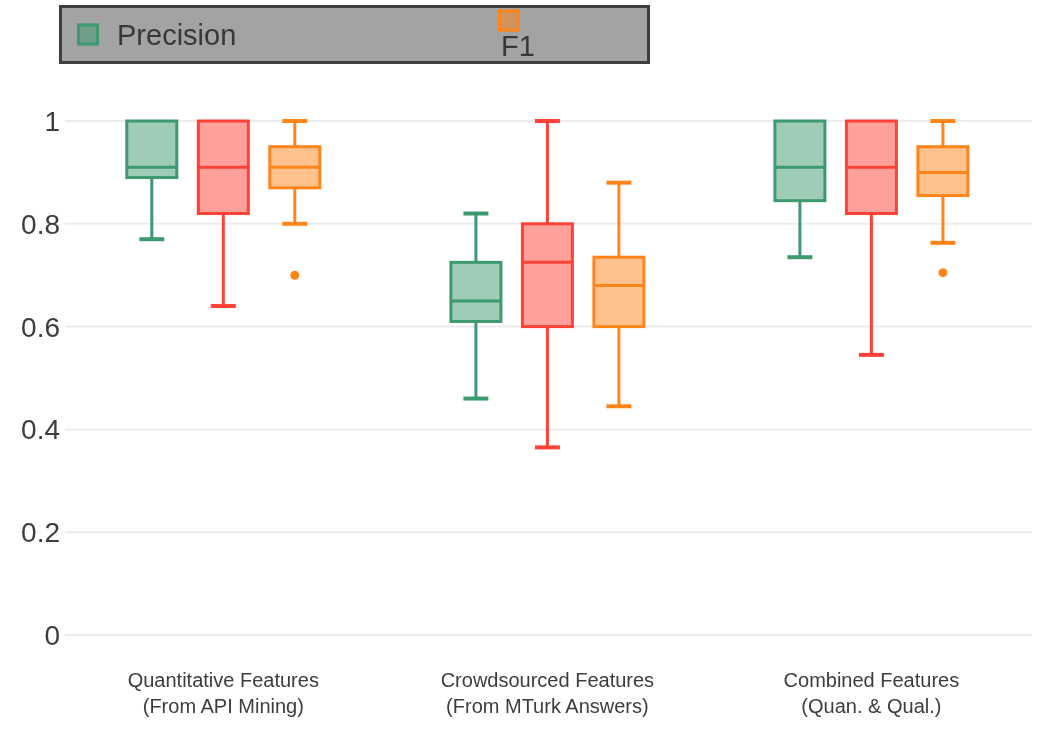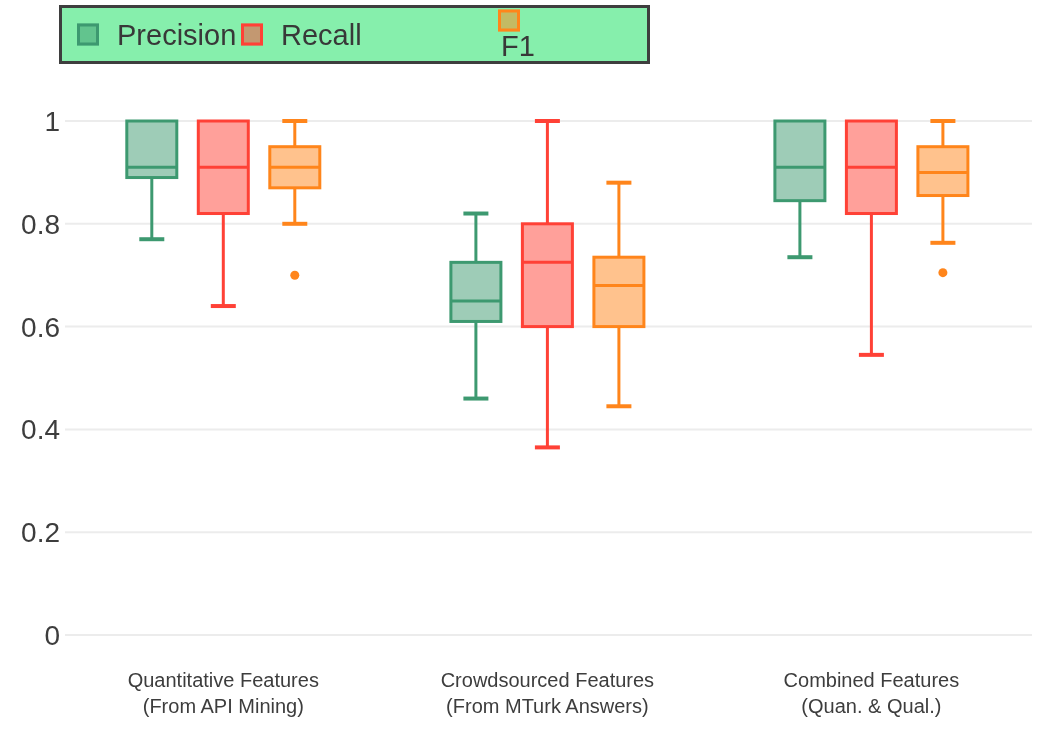--- a/index.html
+++ b/index.html
@@ -22,21 +22,21 @@
     left: 0;
     top: 0;
   }
   .legend {
     position: absolute;
     left: 59px;
     top: 5px;
     width: 591px;
     height: 59px;
     border: 3px solid #3e3e3e;
-    background: #86efac;
+    background: #a3a3a3;
     box-sizing: border-box;
   }
   .legend-item {
     position: absolute;
     top: 50%;
     transform: translateY(-50%);
     display: flex;
     align-items: center;
     cursor: pointer;
   }
@@ -130,23 +130,19 @@
       <text x="547.4" y="713" text-anchor="middle" font-size="20" fill="#3d3d3d" font-family="&quot;Liberation Sans&quot;, sans-serif">(From MTurk Answers)</text>
       <text x="871.4" y="687" text-anchor="middle" font-size="20" fill="#3d3d3d" font-family="&quot;Liberation Sans&quot;, sans-serif">Combined Features</text>
       <text x="871.4" y="713" text-anchor="middle" font-size="20" fill="#3d3d3d" font-family="&quot;Liberation Sans&quot;, sans-serif">(Quan. &amp; Qual.)</text>
     </svg>
 
   <div class="legend">
     <div class="legend-item i0">
       <span class="legend-swatch" style="border-color: rgb(61, 153, 112); background: rgba(61, 153, 112, 0.5);"></span>
       <span class="legend-label">Precision</span>
     </div>
-    <div class="legend-item i1">
-      <span class="legend-swatch" style="border-color: rgb(255, 65, 54); background: rgba(255, 65, 54, 0.5);"></span>
-      <span class="legend-label">Recall</span>
-    </div>
     <div class="legend-item i2">
       <span class="legend-swatch" style="border-color: rgb(255, 133, 27); background: rgba(255, 133, 27, 0.5);"></span>
       <span class="legend-label">F1</span>
     </div>
   </div>
 
 </div>
 
 </body></html>

